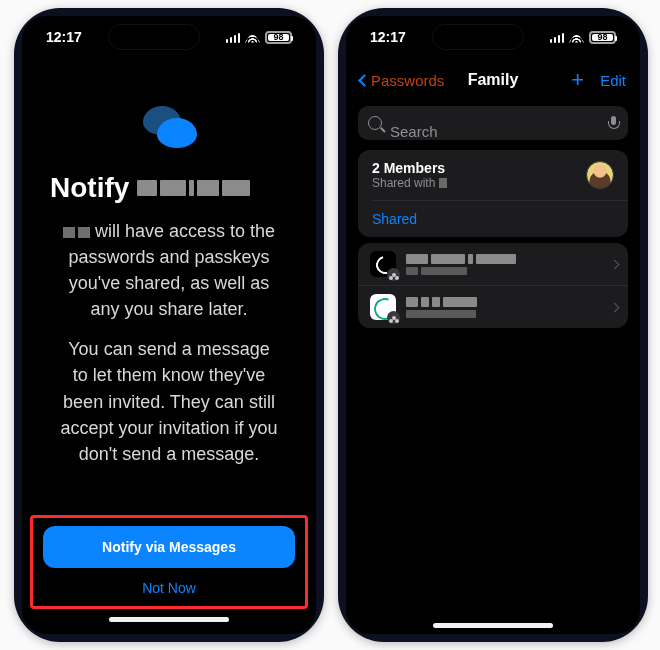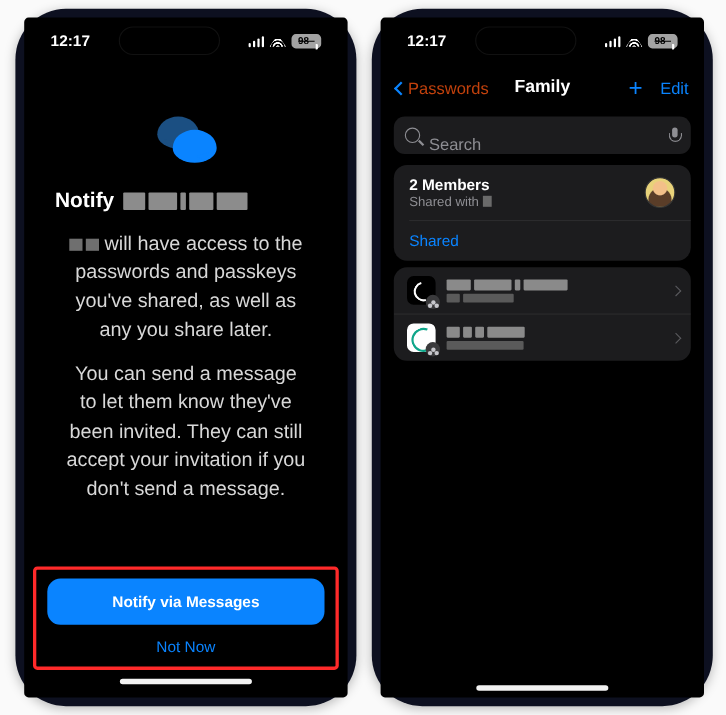--- a/index.html
+++ b/index.html
@@ -6,50 +6,50 @@
   html, body { width: 660px; height: 650px; background: #eee; font-family: -apple-system, 'Helvetica Neue', Arial, sans-serif; }
   .stage { width: 660px; height: 650px; position: relative; background: #fafafa; }
   .phone {
     position: absolute; top: 8px; width: 310px; height: 634px;
     background: #0d1020; border-radius: 46px; padding: 8px;
     box-shadow: 0 2px 10px rgba(0,0,0,0.25);
   }
   .phone.left { left: 14px; }
   .phone.right { left: 338px; }
   .screen {
-    width: 100%; height: 100%; background: #000; border-radius: 4px;
+    width: 100%; height: 100%; background: #000; border-radius: 24px;
     position: relative; overflow: hidden; color: #fff;
   }
   .sb { height: 42px; display:flex; align-items:center; justify-content:space-between; padding: 0 24px; font-size: 14px; font-weight: 600; }
   .sb-dyn { width: 92px; height: 26px; background: #000; border: 1px solid #111; border-radius: 16px; }
   .sb-right { display:flex; align-items:center; gap:5px; }
   .sig { display:flex; gap:1.5px; align-items:flex-end; height:11px;}
   .sig i { width:2.5px; background:#fff; border-radius:1px;}
   .sig i:nth-child(1){height:4px}.sig i:nth-child(2){height:6px}.sig i:nth-child(3){height:8px}.sig i:nth-child(4){height:10px}
   .wifi-ico { width:15px; height:11px; position:relative; }
   .wifi-ico::before { content:''; position:absolute; inset:0;
     background:
      radial-gradient(circle at 50% 100%, #fff 1.5px, transparent 2px),
      radial-gradient(circle at 50% 100%, transparent 3px, #fff 3.5px, #fff 4.5px, transparent 5px),
      radial-gradient(circle at 50% 100%, transparent 6px, #fff 6.5px, #fff 7.5px, transparent 8px);
     clip-path: polygon(0 100%, 50% 0, 100% 100%);
   }
-  .bat { width:27px; height:13px; border:6px solid #a3a3a3; border-radius:4px; position:relative; display:flex; align-items:center; }
+  .bat { width:27px; height:13px; border:2px solid #a3a3a3; border-radius:4px; position:relative; display:flex; align-items:center; justify-content:center;}
   .bat::after{content:'';position:absolute;right:-3px;top:3.5px;width:2px;height:5px;background:#fff;border-radius:0 1px 1px 0;}
   .bat span{font-size:9px;font-weight:700;color:#000;line-height:1;}
   .bat-fill{position:absolute;inset:1px;background:#fff;border-radius:2px;}
 
   .msg-icon { width:56px; height:44px; position:relative; margin: 48px auto 22px; }
   .bubble { position:absolute; border-radius:50% 50% 50% 50% / 55% 55% 45% 45%; }
   .bubble.back { width:38px; height:29px; background:#1b4f82; left:2px; top:0; }
   .bubble.back::after{content:'';position:absolute;bottom:-3px;left:5px;width:0;height:0;border:5px solid transparent;border-top-color:#1b4f82;transform:rotate(18deg);}
   .bubble.front{ width:40px; height:30px; background:#0a84ff; left:16px; top:12px; }
   .bubble.front::after{content:'';position:absolute;bottom:-4px;right:5px;width:0;height:0;border:6px solid transparent;border-top-color:#0a84ff;transform:rotate(-18deg);}
 
-  .title { font-size:19px; font-weight:700; padding: 0 28px; display:flex; align-items:center; gap:8px; flex-wrap:wrap;}
+  .title { font-size:28px; font-weight:700; padding: 0 28px; display:flex; align-items:center; gap:8px; flex-wrap:wrap;}
   .blur-strip { display:inline-flex; gap:3px; align-items:center;}
   .blur-strip b { display:inline-block; height:16px; background:#8c8c8c; border-radius:1px;}
   .para { font-size:18px; color:#d8d8d8; text-align:center; padding: 14px 38px 0; line-height:1.45;}
   .para .mini-blur { display:inline-flex; gap:3px; vertical-align:middle;}
   .para .mini-blur b{height:11px;background:#6f6f6f;}
   .para .mini-blur b:nth-child(1){width:12px}.para .mini-blur b:nth-child(2){width:12px}
 
   .bottom-wrap { position:absolute; left:8px; right:8px; bottom:12px; }
   .hi-box { border:3px solid #ff2a2a; border-radius:4px; padding:8px 10px 6px; }
   .btn-primary {

